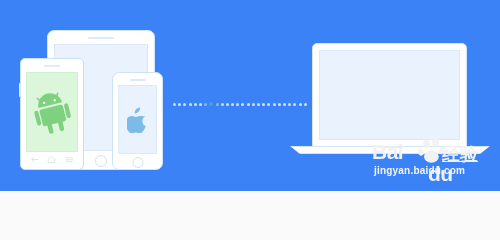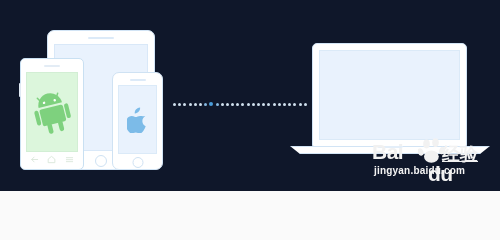--- a/index.html
+++ b/index.html
@@ -10,21 +10,21 @@
     width: 500px;
     height: 191px;
     background: #fafafa;
     font-family: "Liberation Sans", sans-serif;
     overflow: hidden;
   }
   #stage {
     position: relative;
     width: 500px;
     height: 191px;
-    background: #0f172a;
+    background: #3b82f6;
   }
 
   
   .device {
     position: absolute;
     box-sizing: border-box;
     background: #ffffff;
     border: 1px solid #cfe2f3;
   }
 

